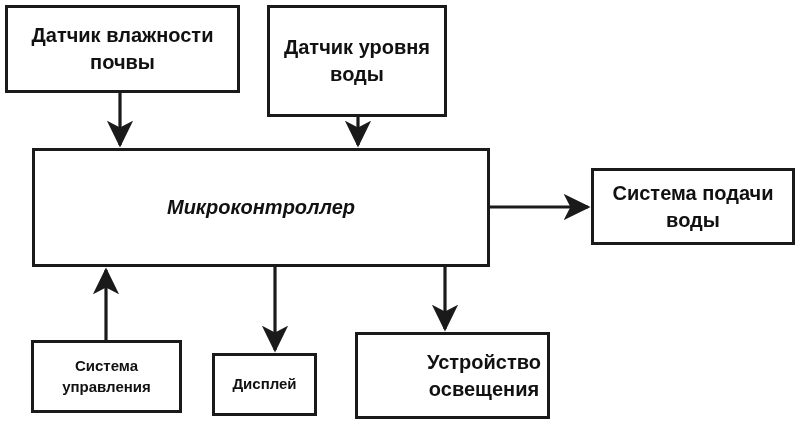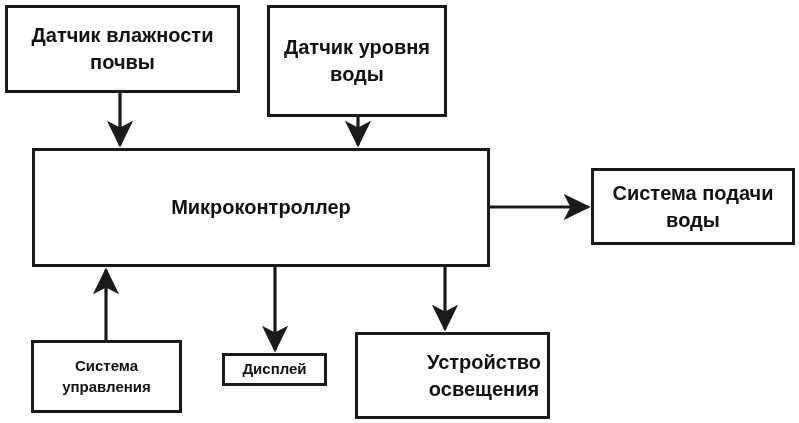--- a/index.html
+++ b/index.html
@@ -77,35 +77,35 @@
   <div class="node" style="left:5px; top:5px; width:235px; height:88px;">
     <span class="node-label">Датчик влажности
 почвы</span>
   </div>
 
   <div class="node" style="left:267px; top:5px; width:180px; height:112px;">
     <span class="node-label">Датчик уровня
 воды</span>
   </div>
 
-  <div class="node" style="left:32px; top:148px; width:458px; height:119px;">
+  <div class="node" style="left:32px; top:148px; width:458px; height:119px;font-style:italic;">
     <span class="node-label">Микроконтроллер</span>
   </div>
 
   <div class="node" style="left:591px; top:168px; width:204px; height:77px;text-align:center;">
     <span class="node-label">Система подачи
 воды</span>
   </div>
 
   <div class="node" style="left:31px; top:340px; width:151px; height:73px;">
     <span class="node-label small">Система
 управления</span>
   </div>
 
-  <div class="node" style="left:222px; top:353px; width:105px; height:33px;">
+  <div class="node" style="left:212px; top:353px; width:105px; height:63px;">
     <span class="node-label small">Дисплей</span>
   </div>
 
   <div class="node" style="left:355px; top:332px; width:195px; height:87px;justify-content:flex-end;">
     <span class="node-label">Устройство
 освещения</span>
   </div>
 
 </div>
 

